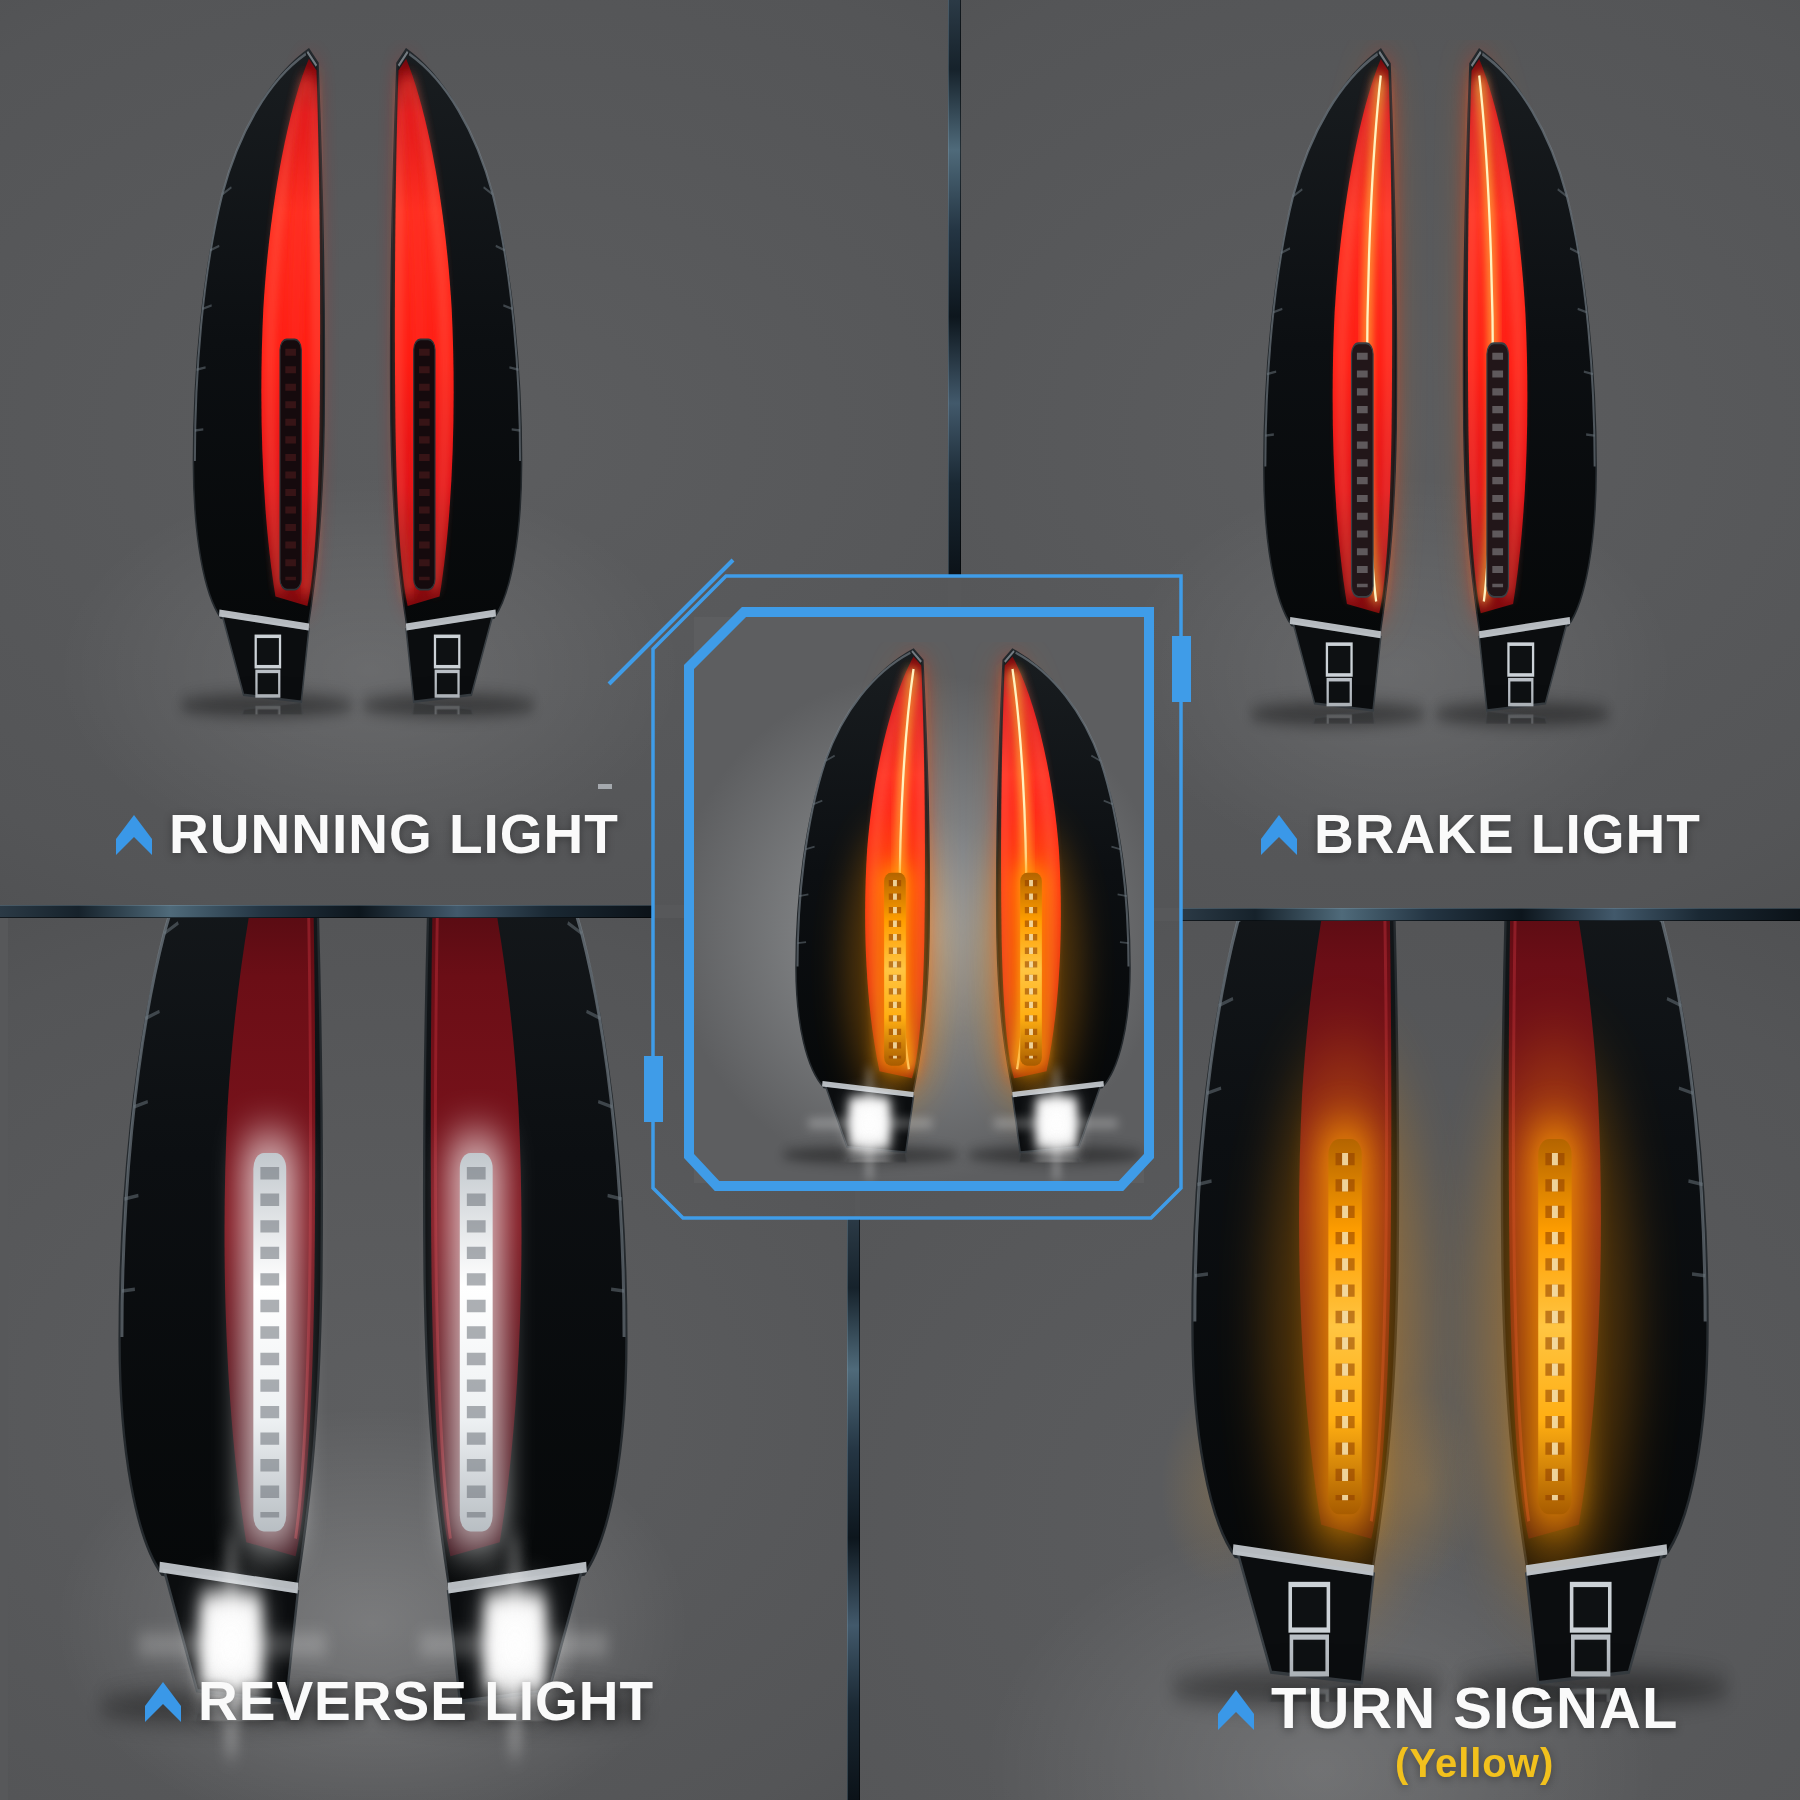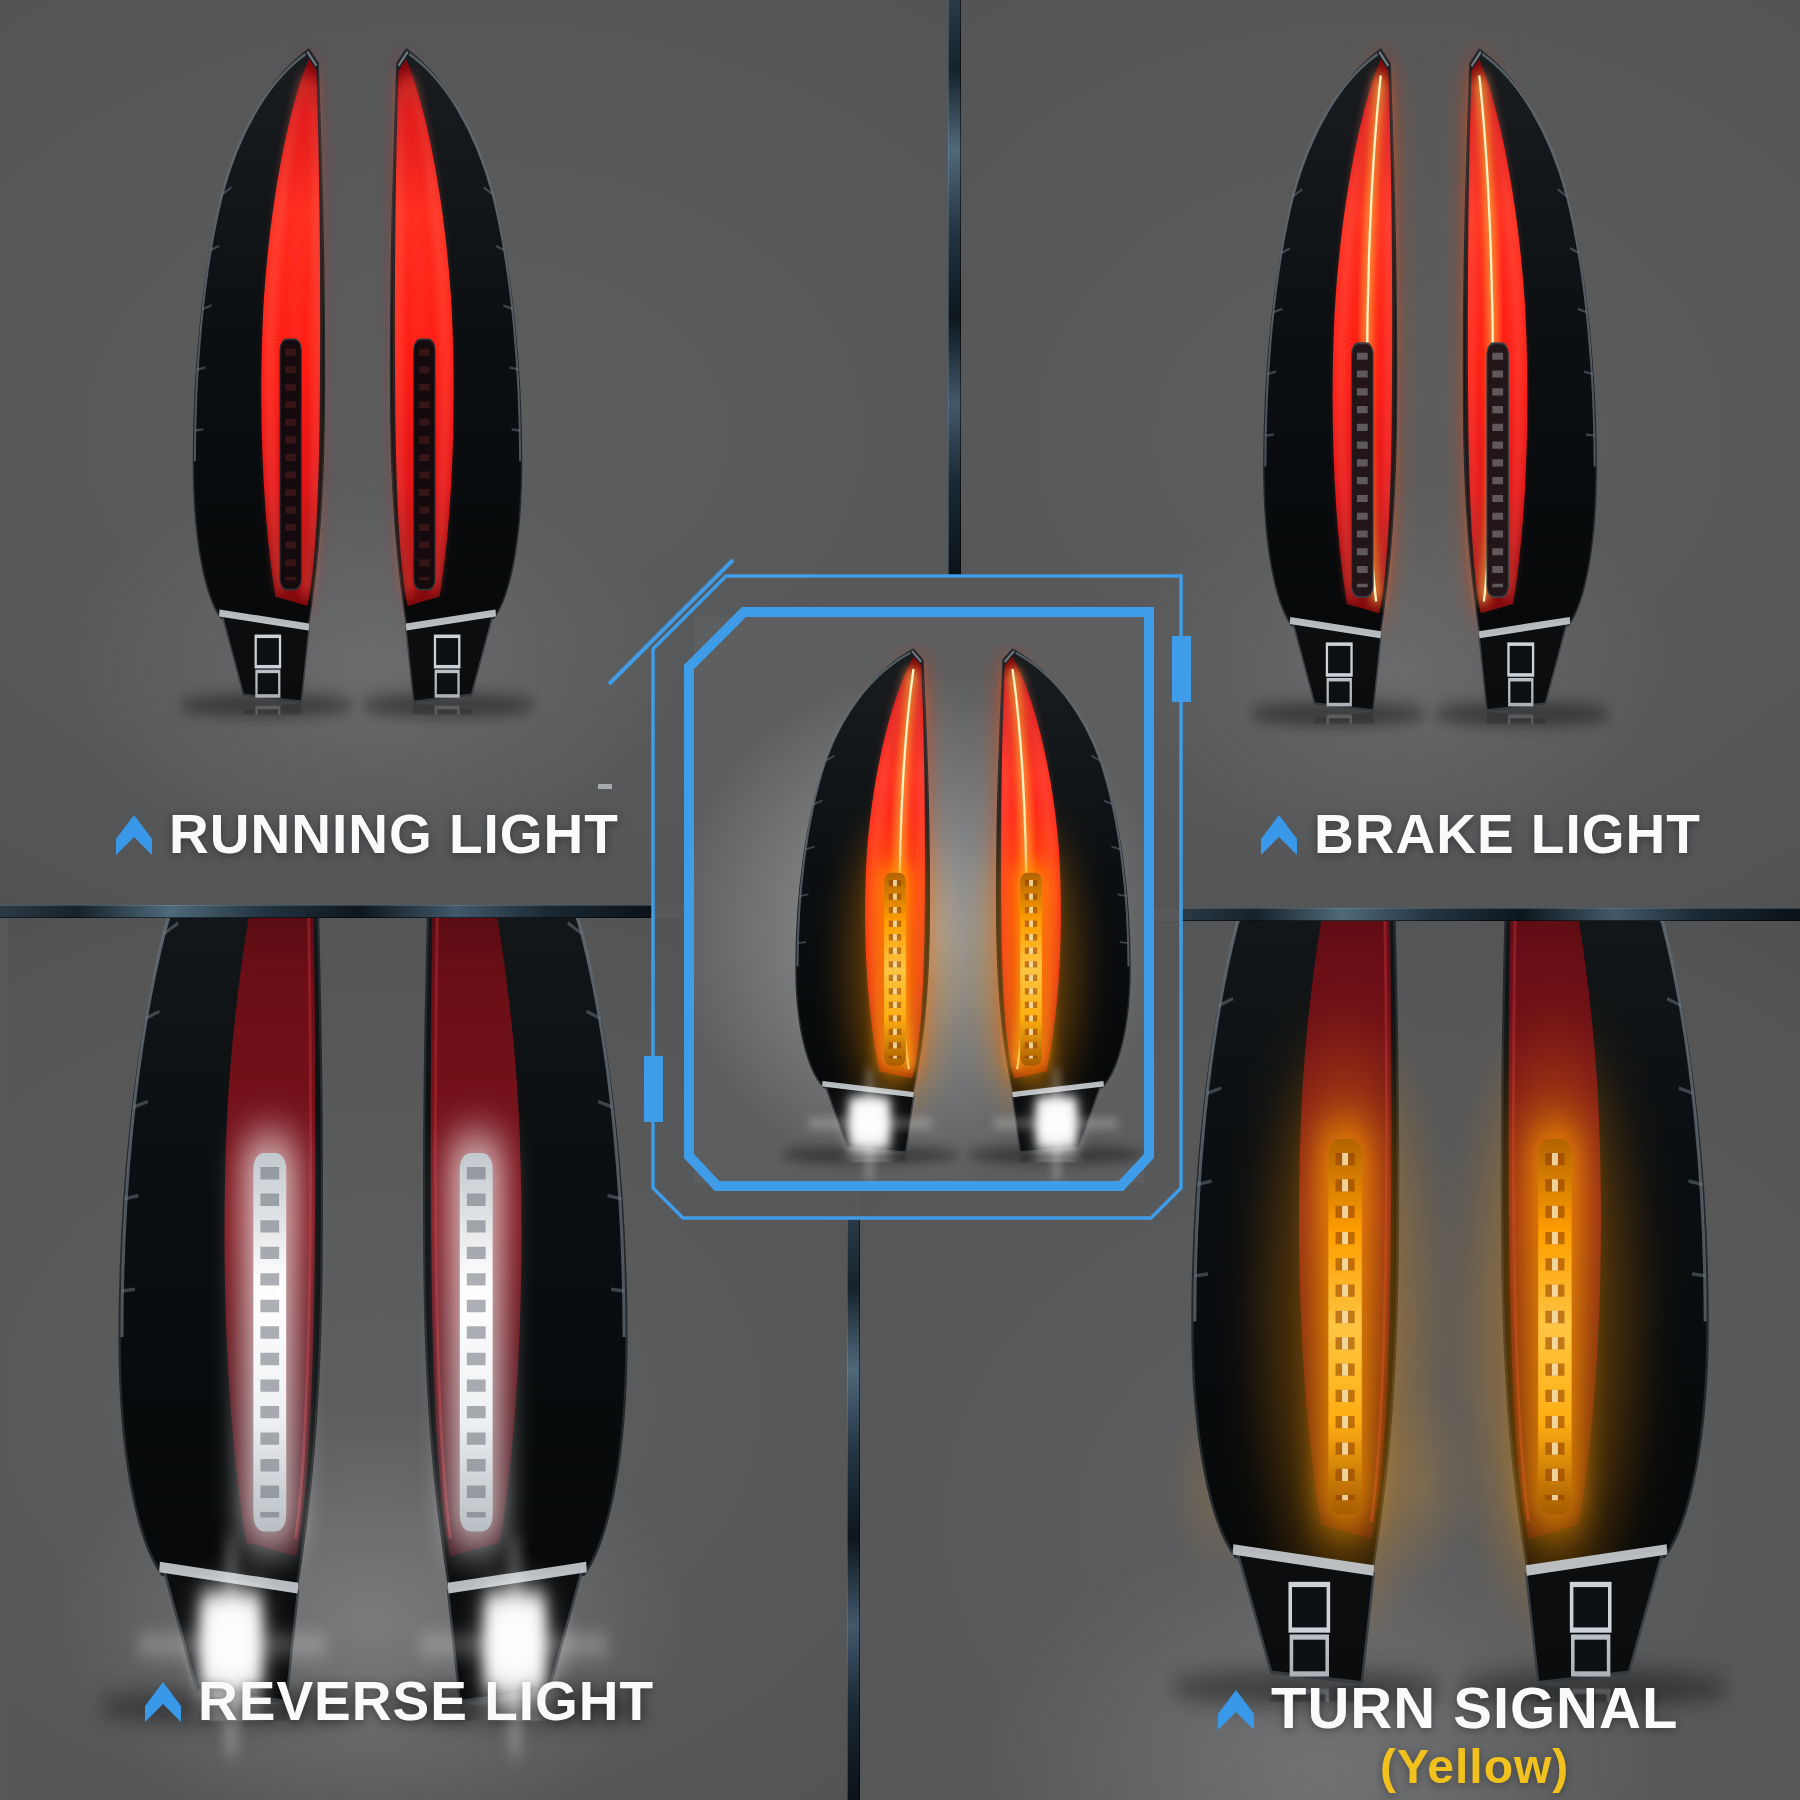--- a/index.html
+++ b/index.html
@@ -73,21 +73,21 @@
   .label .txt{font-size:55px;line-height:1.05;white-space:nowrap;}
   .arrow{width:36px;height:40px;flex:0 0 36px;margin-right:17px;background:var(--arrow);
     clip-path:polygon(50% 0, 100% 60%, 100% 100%, 50% 55%, 0 100%, 0 60%);}
   #label-tl{left:116px;top:806px;}
   #label-tr{left:300px;top:806px;}
   #label-bl{left:137px;top:755px;}
   #label-br{left:358px;top:757px;align-items:flex-start;}
   #label-br .arrow{margin-top:12px;}
   .label-col{display:flex;flex-direction:column;align-items:center;}
   #label-br .txt{font-size:58px;}
-  .subtxt{font-size:48px;line-height:1.0;margin-top:4px;color:var(--yellow);white-space:nowrap;text-align:right;}
+  .subtxt{font-size:40px;line-height:1.0;margin-top:4px;color:var(--yellow);white-space:nowrap;text-align:right;}
 </style>
 </head>
 <body>
 
 <div class="canvas">
 
   <section class="panel" id="p-tl">
     <div class="lamp-slot" id="lamp-tl">
         <svg viewBox="0 0 520 650" preserveAspectRatio="none" aria-hidden="true">
   <defs>

